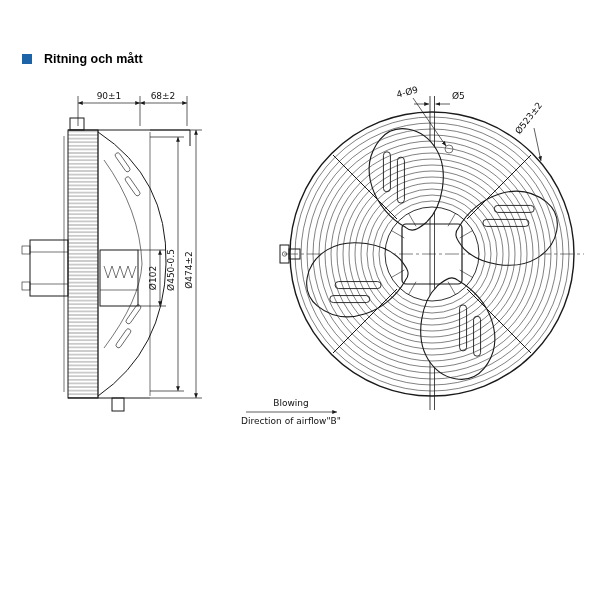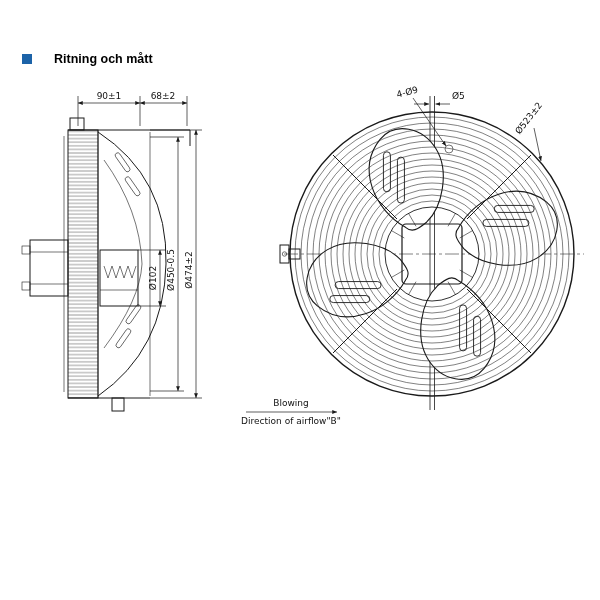--- a/index.html
+++ b/index.html
@@ -1,18 +1,18 @@
 <!DOCTYPE html>
 <html><head>
 <meta charset="utf-8">
 <style>
   html,body{margin:0;padding:0;background:#ffffff;}
   .page{position:relative;width:600px;height:600px;background:#ffffff;overflow:hidden;
         font-family:"DejaVu Sans",sans-serif;color:#111;}
-  .title-row{position:absolute;left:22px;top:52px;display:flex;align-items:center;gap:22px;}
+  .title-row{position:absolute;left:22px;top:52px;display:flex;align-items:center;gap:12px;}
   .bullet{width:10px;height:10px;display:inline-block;}
   .title{font-family:"Liberation Sans",sans-serif;font-size:12.5px;font-weight:bold;margin:0;color:#000;}
   svg{position:absolute;left:0;top:0;}
   svg text{font-family:"DejaVu Sans",sans-serif;font-size:9px;fill:#111;}
   .ln{stroke:#1a1a1a;fill:none;}
   .thin{stroke-width:0.6;}
   .med{stroke-width:1;}
   .dim{stroke:#1a1a1a;stroke-width:0.7;fill:none;}
   .cl{stroke:#1a1a1a;stroke-width:0.55;stroke-dasharray:14 3 3 3;fill:none;}
 </style>

